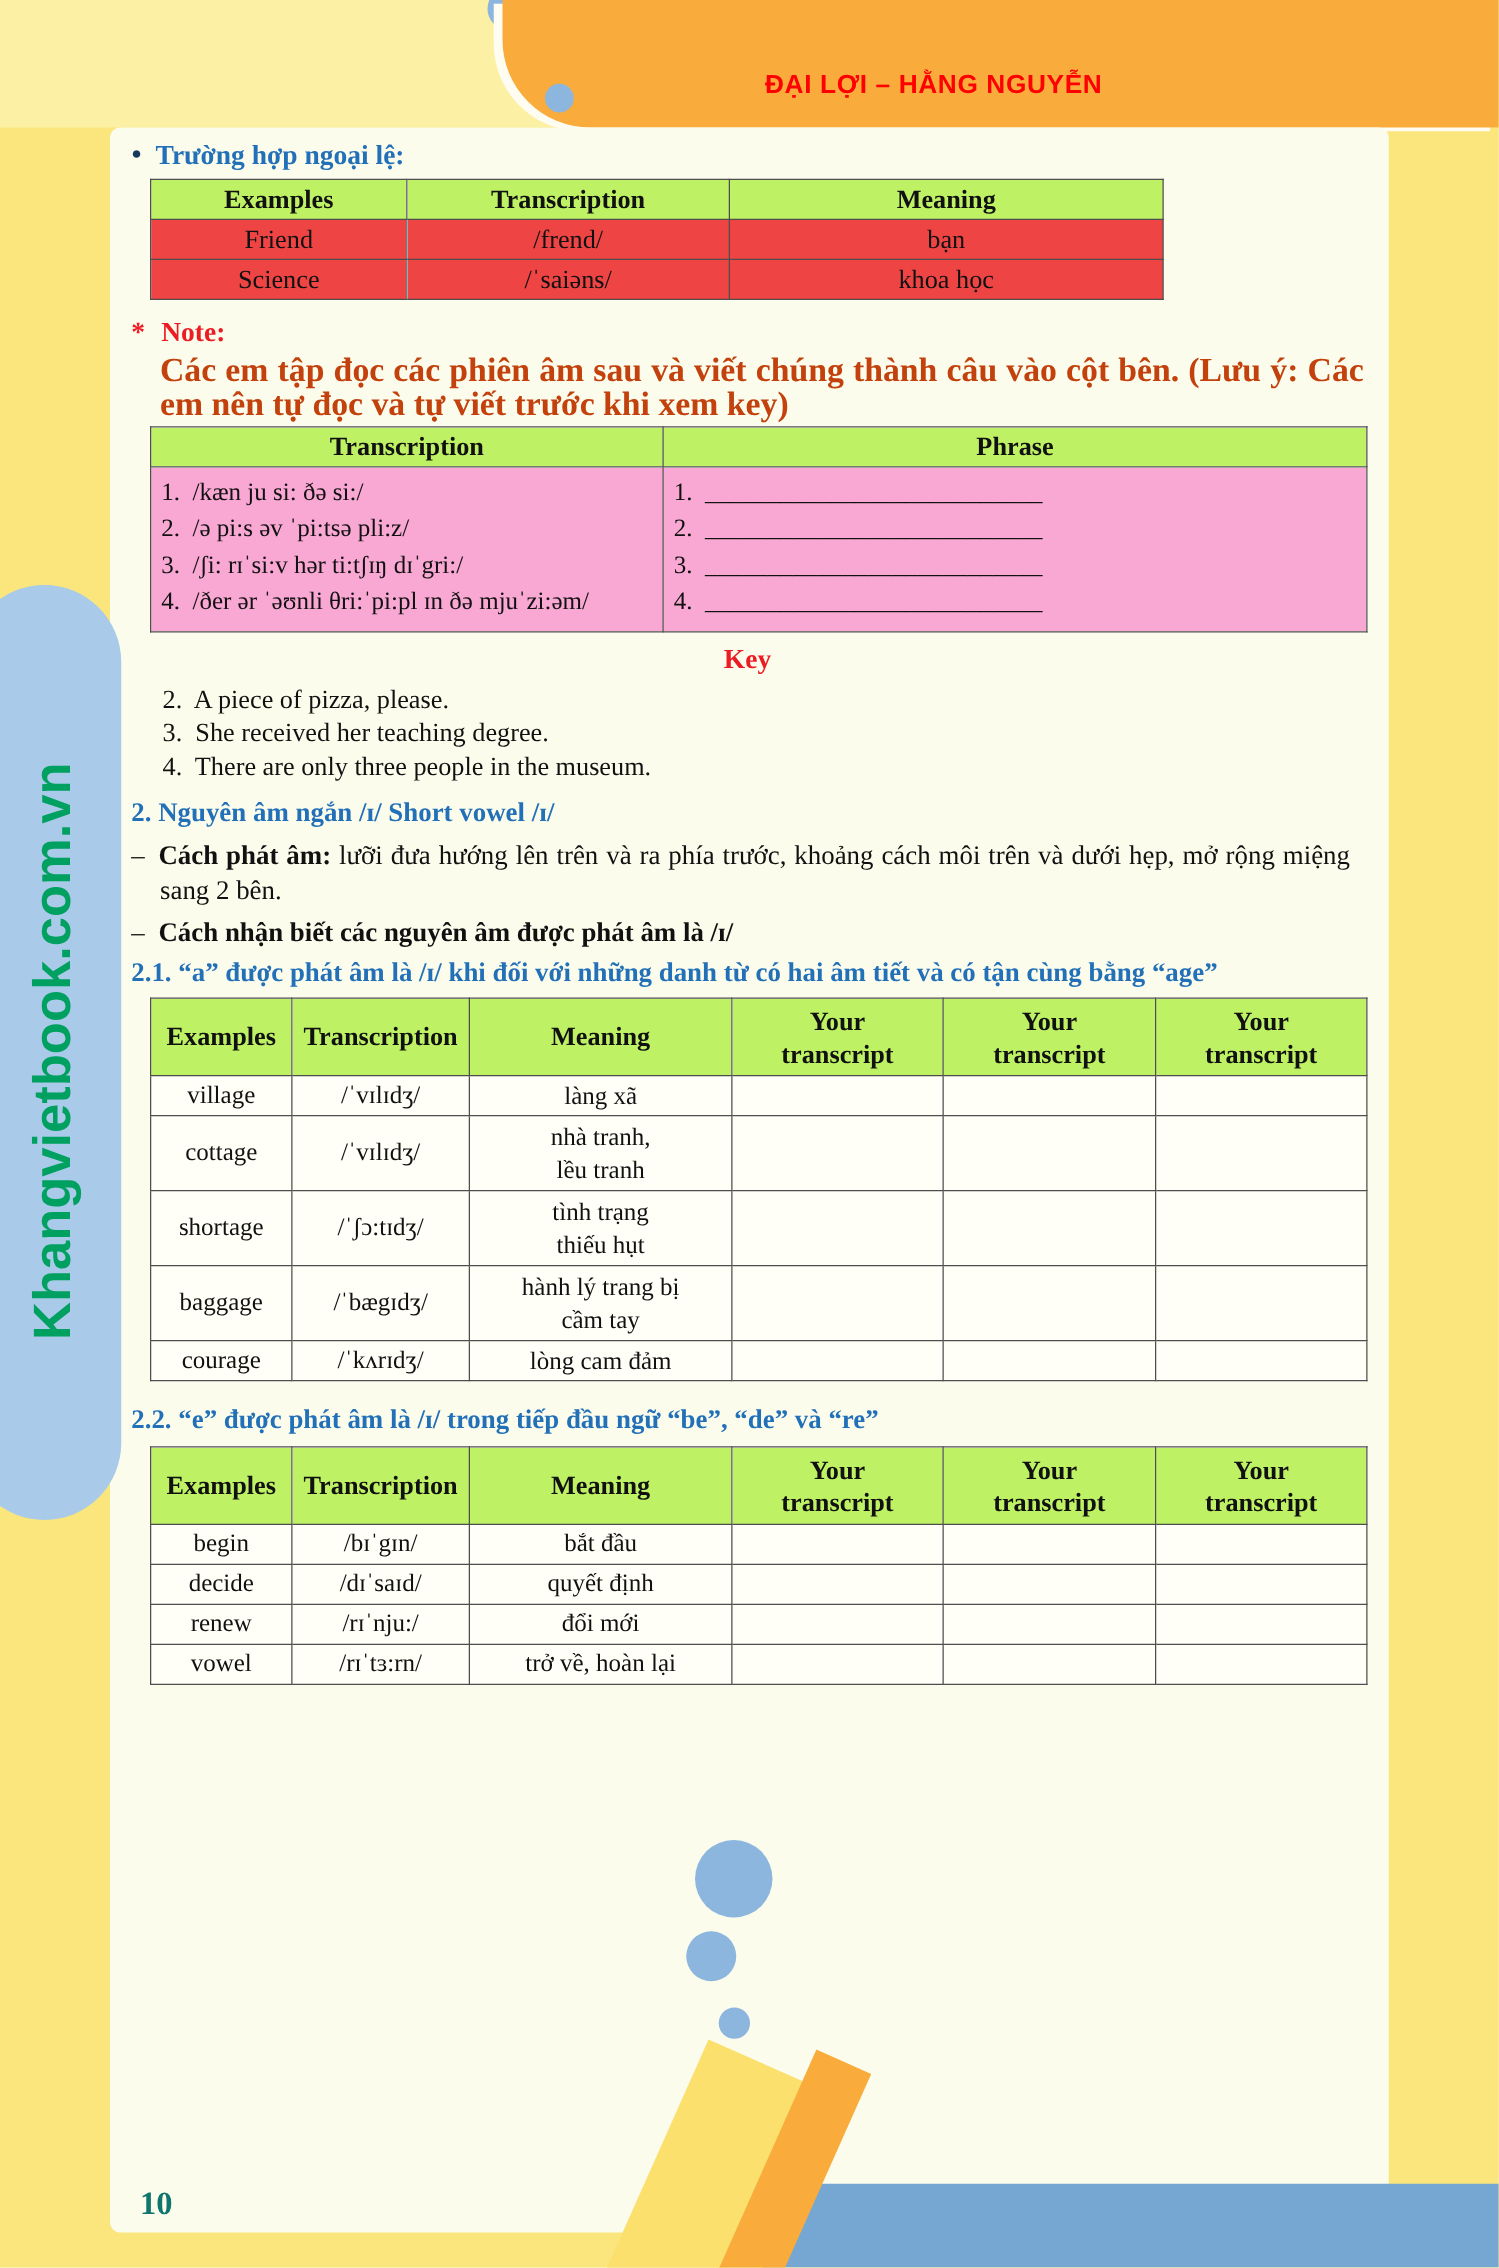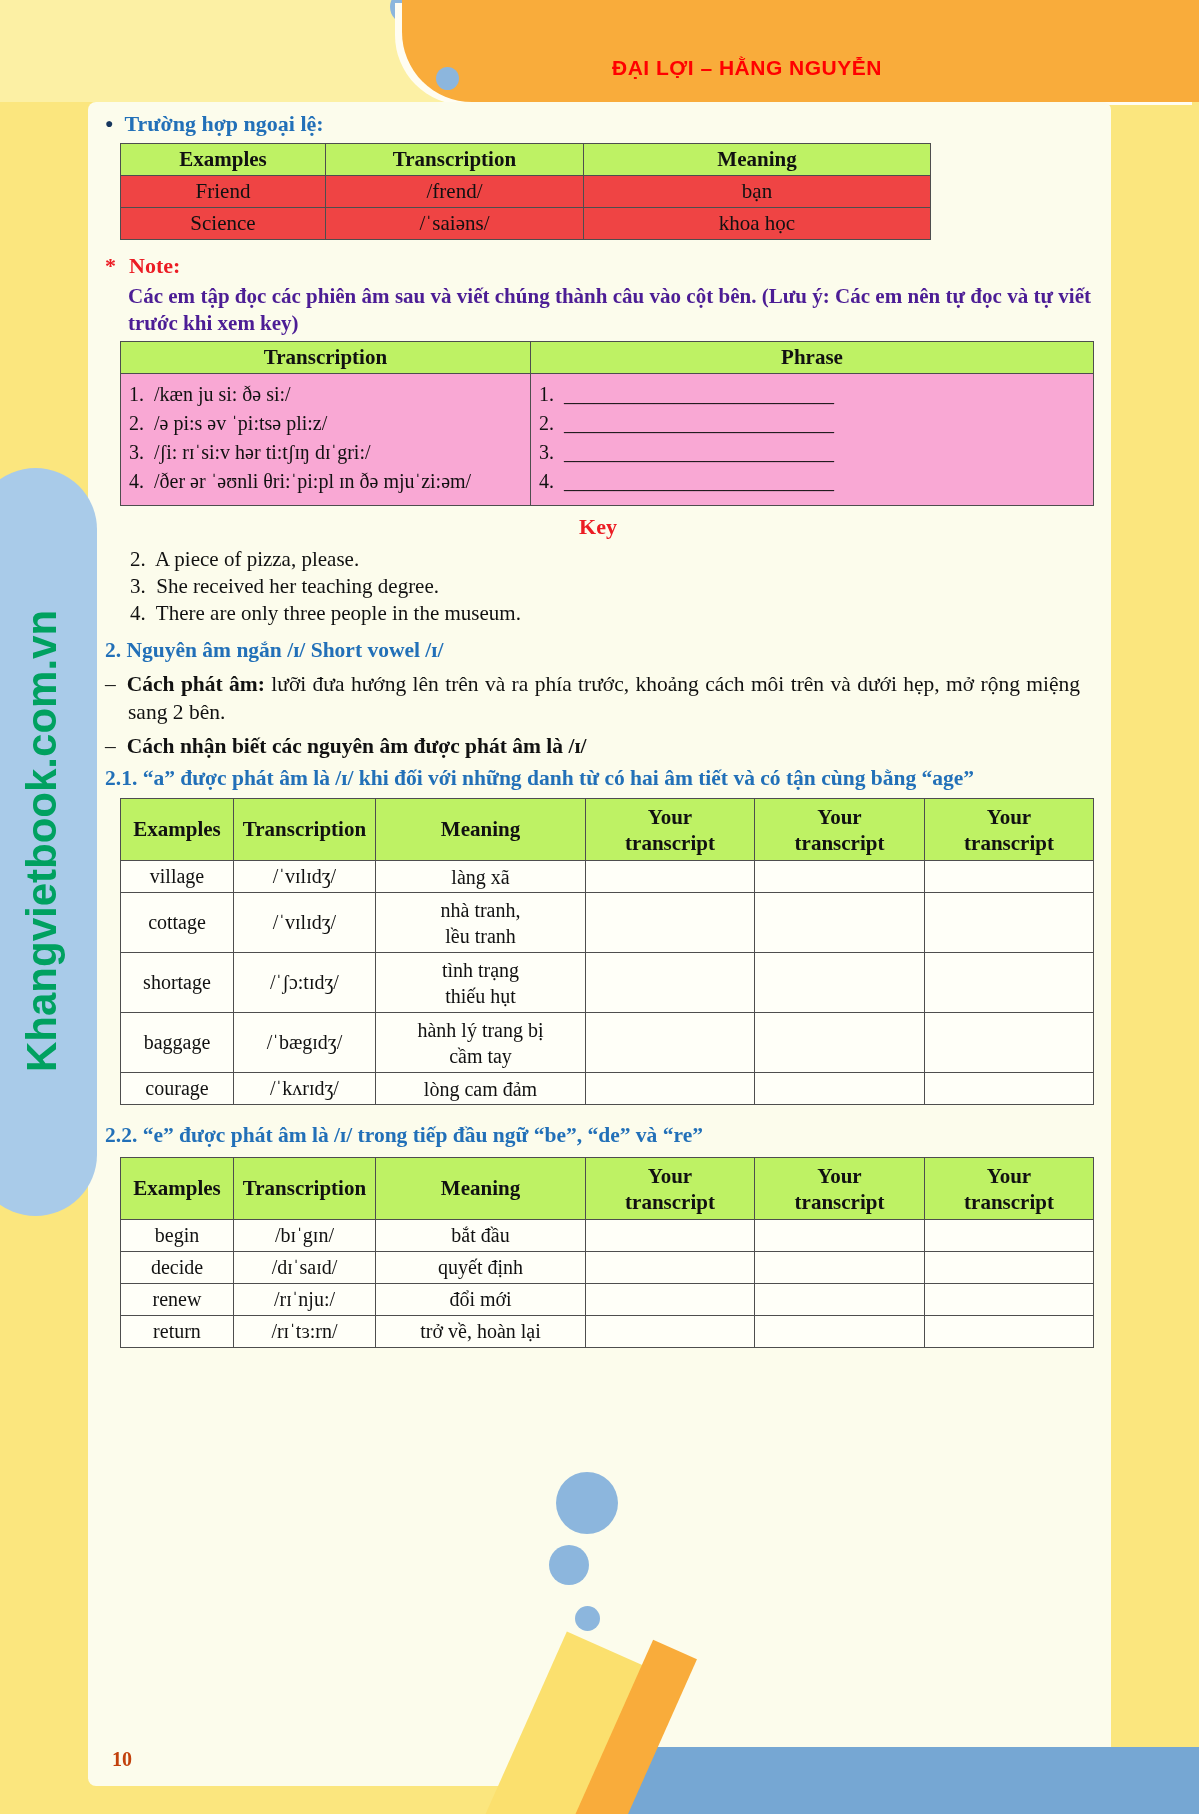--- a/index.html
+++ b/index.html
@@ -54,34 +54,34 @@
   .t3, .t4 { width:973px; }
   .t3 { margin-top:6px; }
   .t4 { margin-top:8px; }
   .t3 thead th, .t4 thead th { height:62px; }
   .yt span { display:block; line-height:26px; }
   .t3 tbody td, .t4 tbody td { background:#FFFFF8; height:32px; }
   .t3 tr.r2 td { height:60px; }
   .meaning { white-space:pre-line; line-height:26px; }
   
   .note-row { display:flex; gap:13px; margin-top:13px; height:27px; font-size:22px; align-items:baseline; }
-  .green-para { margin:3px 0 0 23px; width:963px; color:#4c1d95; font-weight:bold;
-                font-size:21px; line-height:27px; text-align:justify; }
+  .green-para { margin:3px 0 0 23px; width:963px; color:#c2410c; font-weight:bold;
+                font-size:27px; line-height:27px; text-align:justify; }
   .key-title { margin-top:8px; text-align:center; font-size:22px; }
   .key-list { margin:6px 0 0 25px; font-size:21px; }
   .key-list div { line-height:27px; white-space:pre; }
   .sec-heading { margin-top:10px; font-size:21.5px; line-height:27px; }
   .dash-para { margin-top:6px; width:975px; padding-left:23px; text-indent:-23px;
                text-align:justify; font-size:21.5px; line-height:28px; }
   .dash { padding-right:11px; }
   .sub-heading { margin-top:4px; width:975px; padding-left:23px; text-indent:-23px;
                  text-align:justify; font-size:21.5px; line-height:28px; }
   .h22 { margin-top:16px; }
-  .page-number { position:absolute; left:112px; top:1748px; z-index:5; color:#c2410c;
-                 font-weight:bold; font-size:20px; }
+  .page-number { position:absolute; left:112px; top:1748px; z-index:5; color:#0f766e;
+                 font-weight:bold; font-size:26px; }
 </style>
 </head>
 <body>
 
 <div class="top-band"></div>
 <div class="orange-shape"></div>
 <div class="circle c-t1"></div>
 <div class="circle c-t2"></div>
 <div class="brand">ĐẠI LỢI – HẰNG NGUYỄN</div>
 
@@ -305,21 +305,21 @@
         </tr>
         <tr>
           <td>renew</td>
           <td>/rɪˈnju:/</td>
           <td>đổi mới</td>
           <td></td>
           <td></td>
           <td></td>
         </tr>
         <tr>
-          <td>return</td>
+          <td>vowel</td>
           <td>/rɪˈtɜ:rn/</td>
           <td>trở về, hoàn lại</td>
           <td></td>
           <td></td>
           <td></td>
         </tr>
       </tbody>
     </table>
 
   </div>

